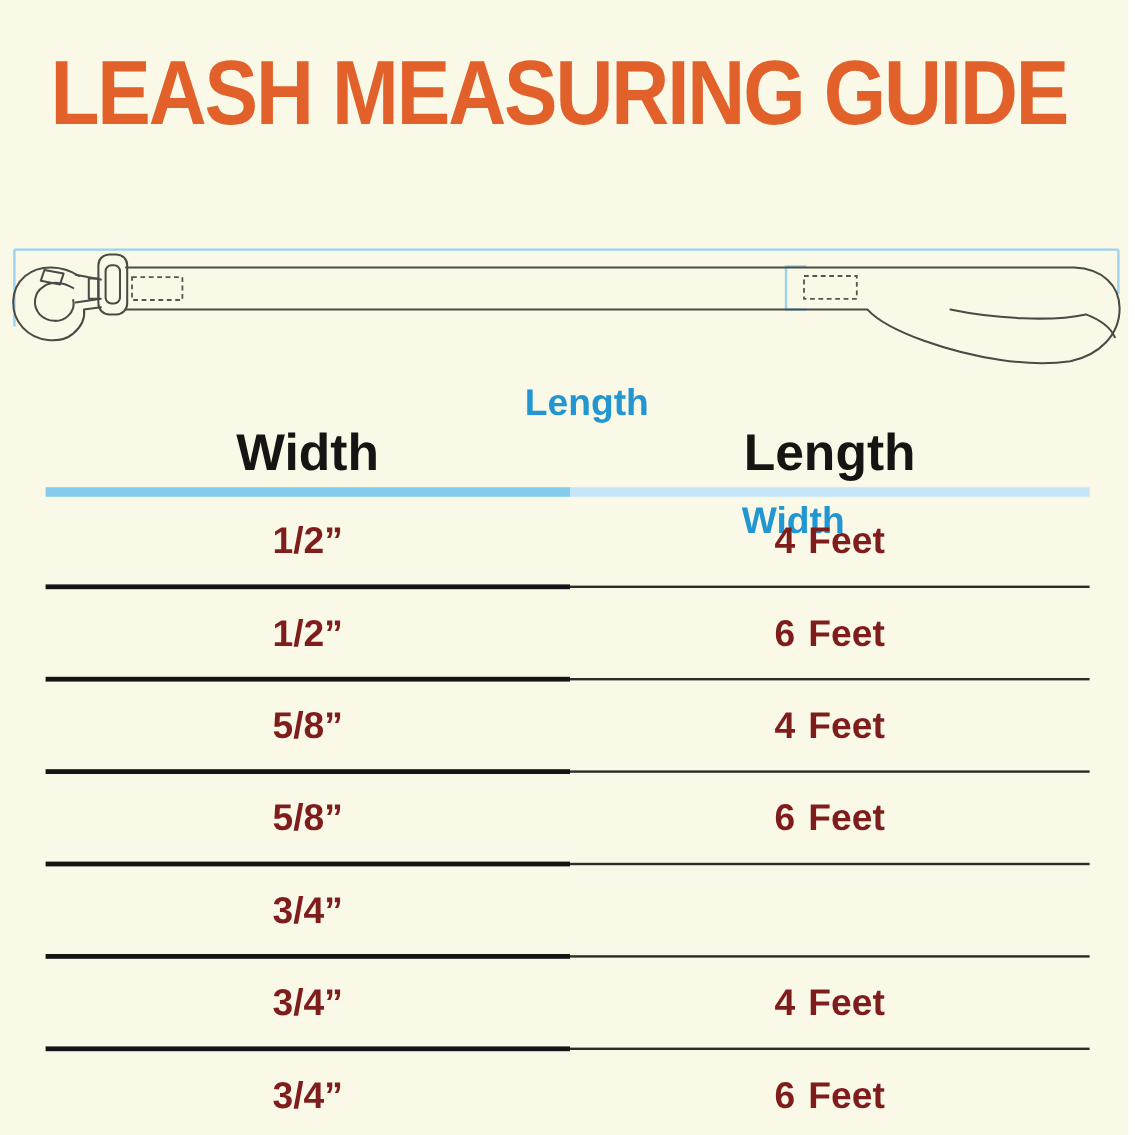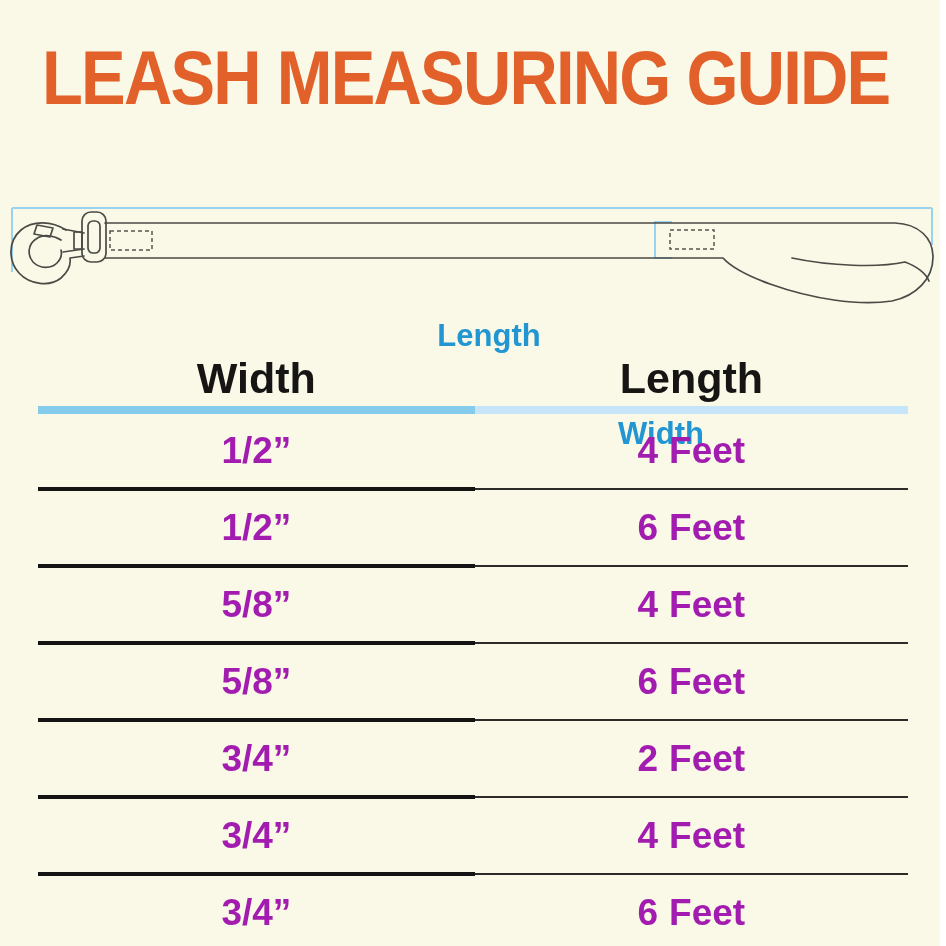--- a/index.html
+++ b/index.html
@@ -37,21 +37,21 @@
   .thead{display:flex;height:66px;align-items:flex-end;}
   .thead .cell{padding-bottom:6px;}
   .cell{box-sizing:border-box;text-align:center;}
   .cell.w{width:50.2%;}
   .cell.l{width:49.8%;}
   .thead .cell{font-size:43px;font-weight:bold;color:#161513;line-height:1;}
   .header-bar{display:flex;height:8px;}
   .header-bar .bar-left{width:50.2%;background:#85CBEB;}
   .header-bar .bar-right{flex:1;background:#C6E5F8;}
   .row{display:flex;height:73px;align-items:center;}
-  .row .cell{font-size:37px;color:#a21caf;line-height:1;}
+  .row .cell{font-size:31px;color:#7f1d1d;line-height:1;}
   .row .cell.w{font-weight:bold;}
   .row .num{font-weight:bold;}
   .row .unit{font-weight:bold;margin-left:11px;}
   .divider{display:flex;height:4px;align-items:center;}
   .divider .dl{width:50.2%;height:4px;background:#141414;}
   .divider .dr{flex:1;height:2px;background:#2B2B28;}
 </style>
 </head>
 <body>
 
@@ -142,21 +142,20 @@
       <div class="cell w">5/8”</div>
       <div class="cell l"><span class="num">6</span><span class="unit">Feet</span></div>
     </div>
     <div class="divider">
         <span class="dl"></span>
         <span class="dr"></span>
       </div>
 
     <div class="row">
       <div class="cell w">3/4”</div>
-      <div class="cell l"><span class="num">2</span><span class="unit">Feet</span></div>
     </div>
     <div class="divider">
         <span class="dl"></span>
         <span class="dr"></span>
       </div>
 
     <div class="row">
       <div class="cell w">3/4”</div>
       <div class="cell l"><span class="num">4</span><span class="unit">Feet</span></div>
     </div>

